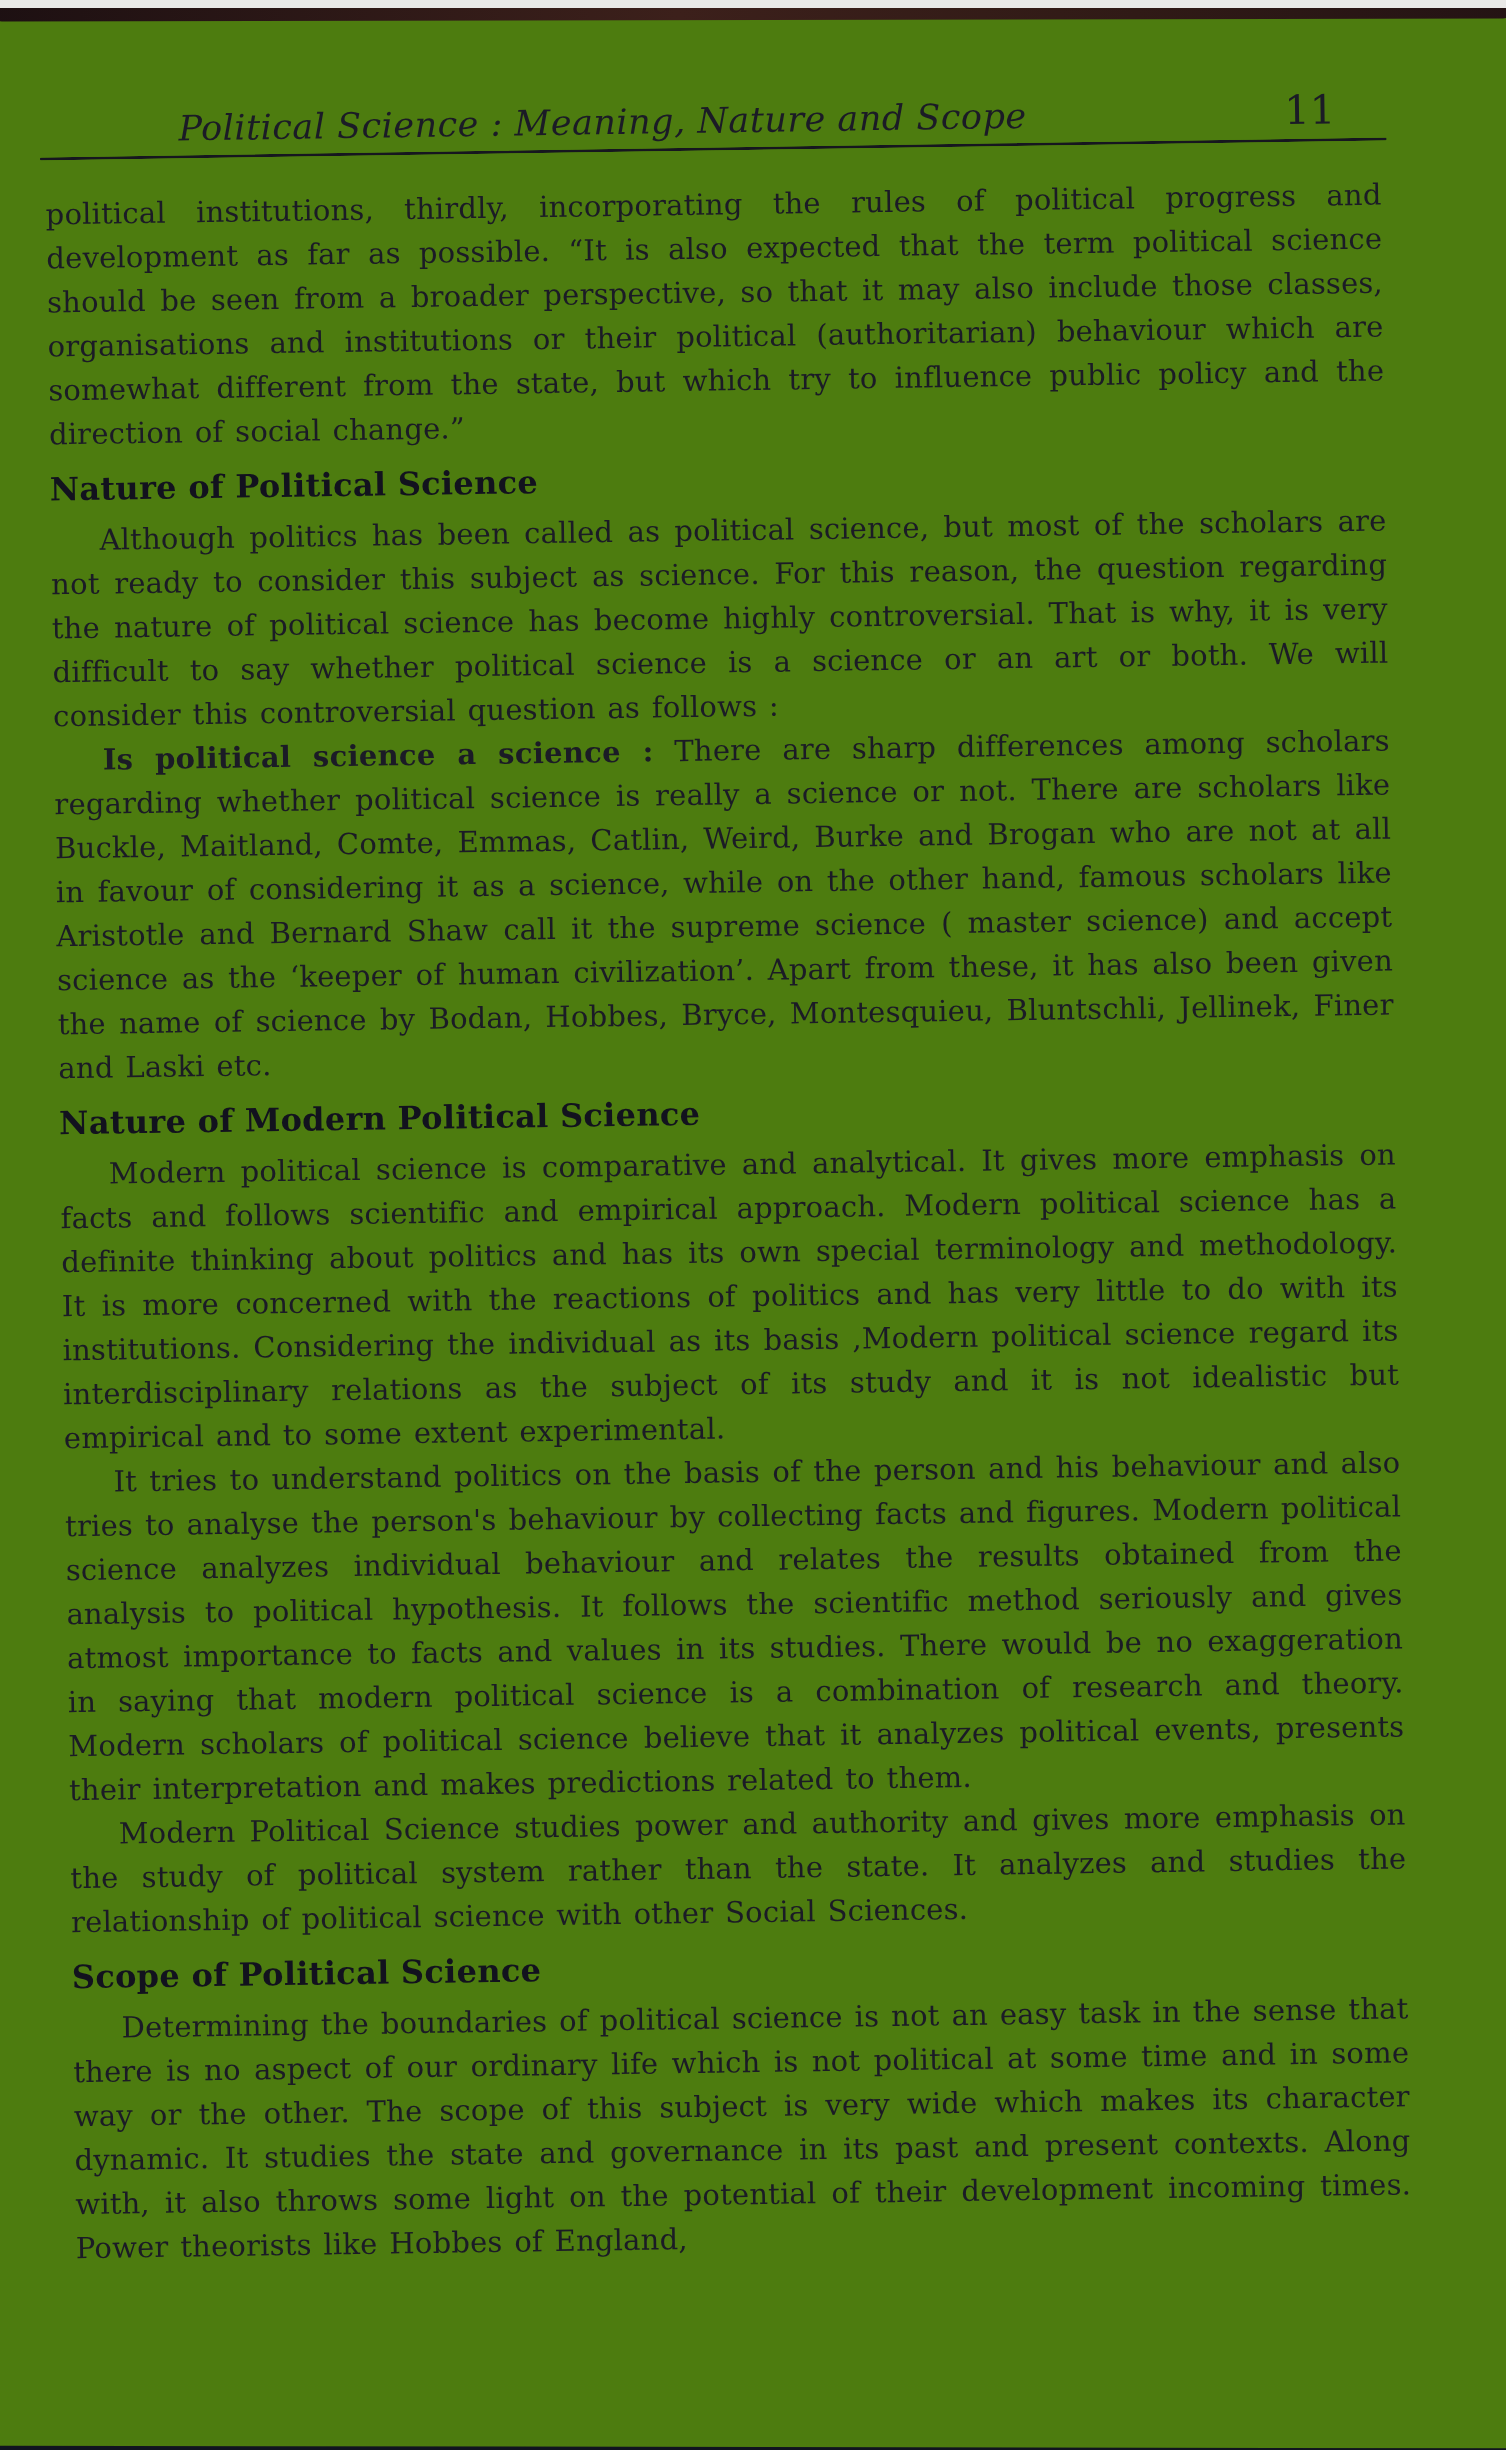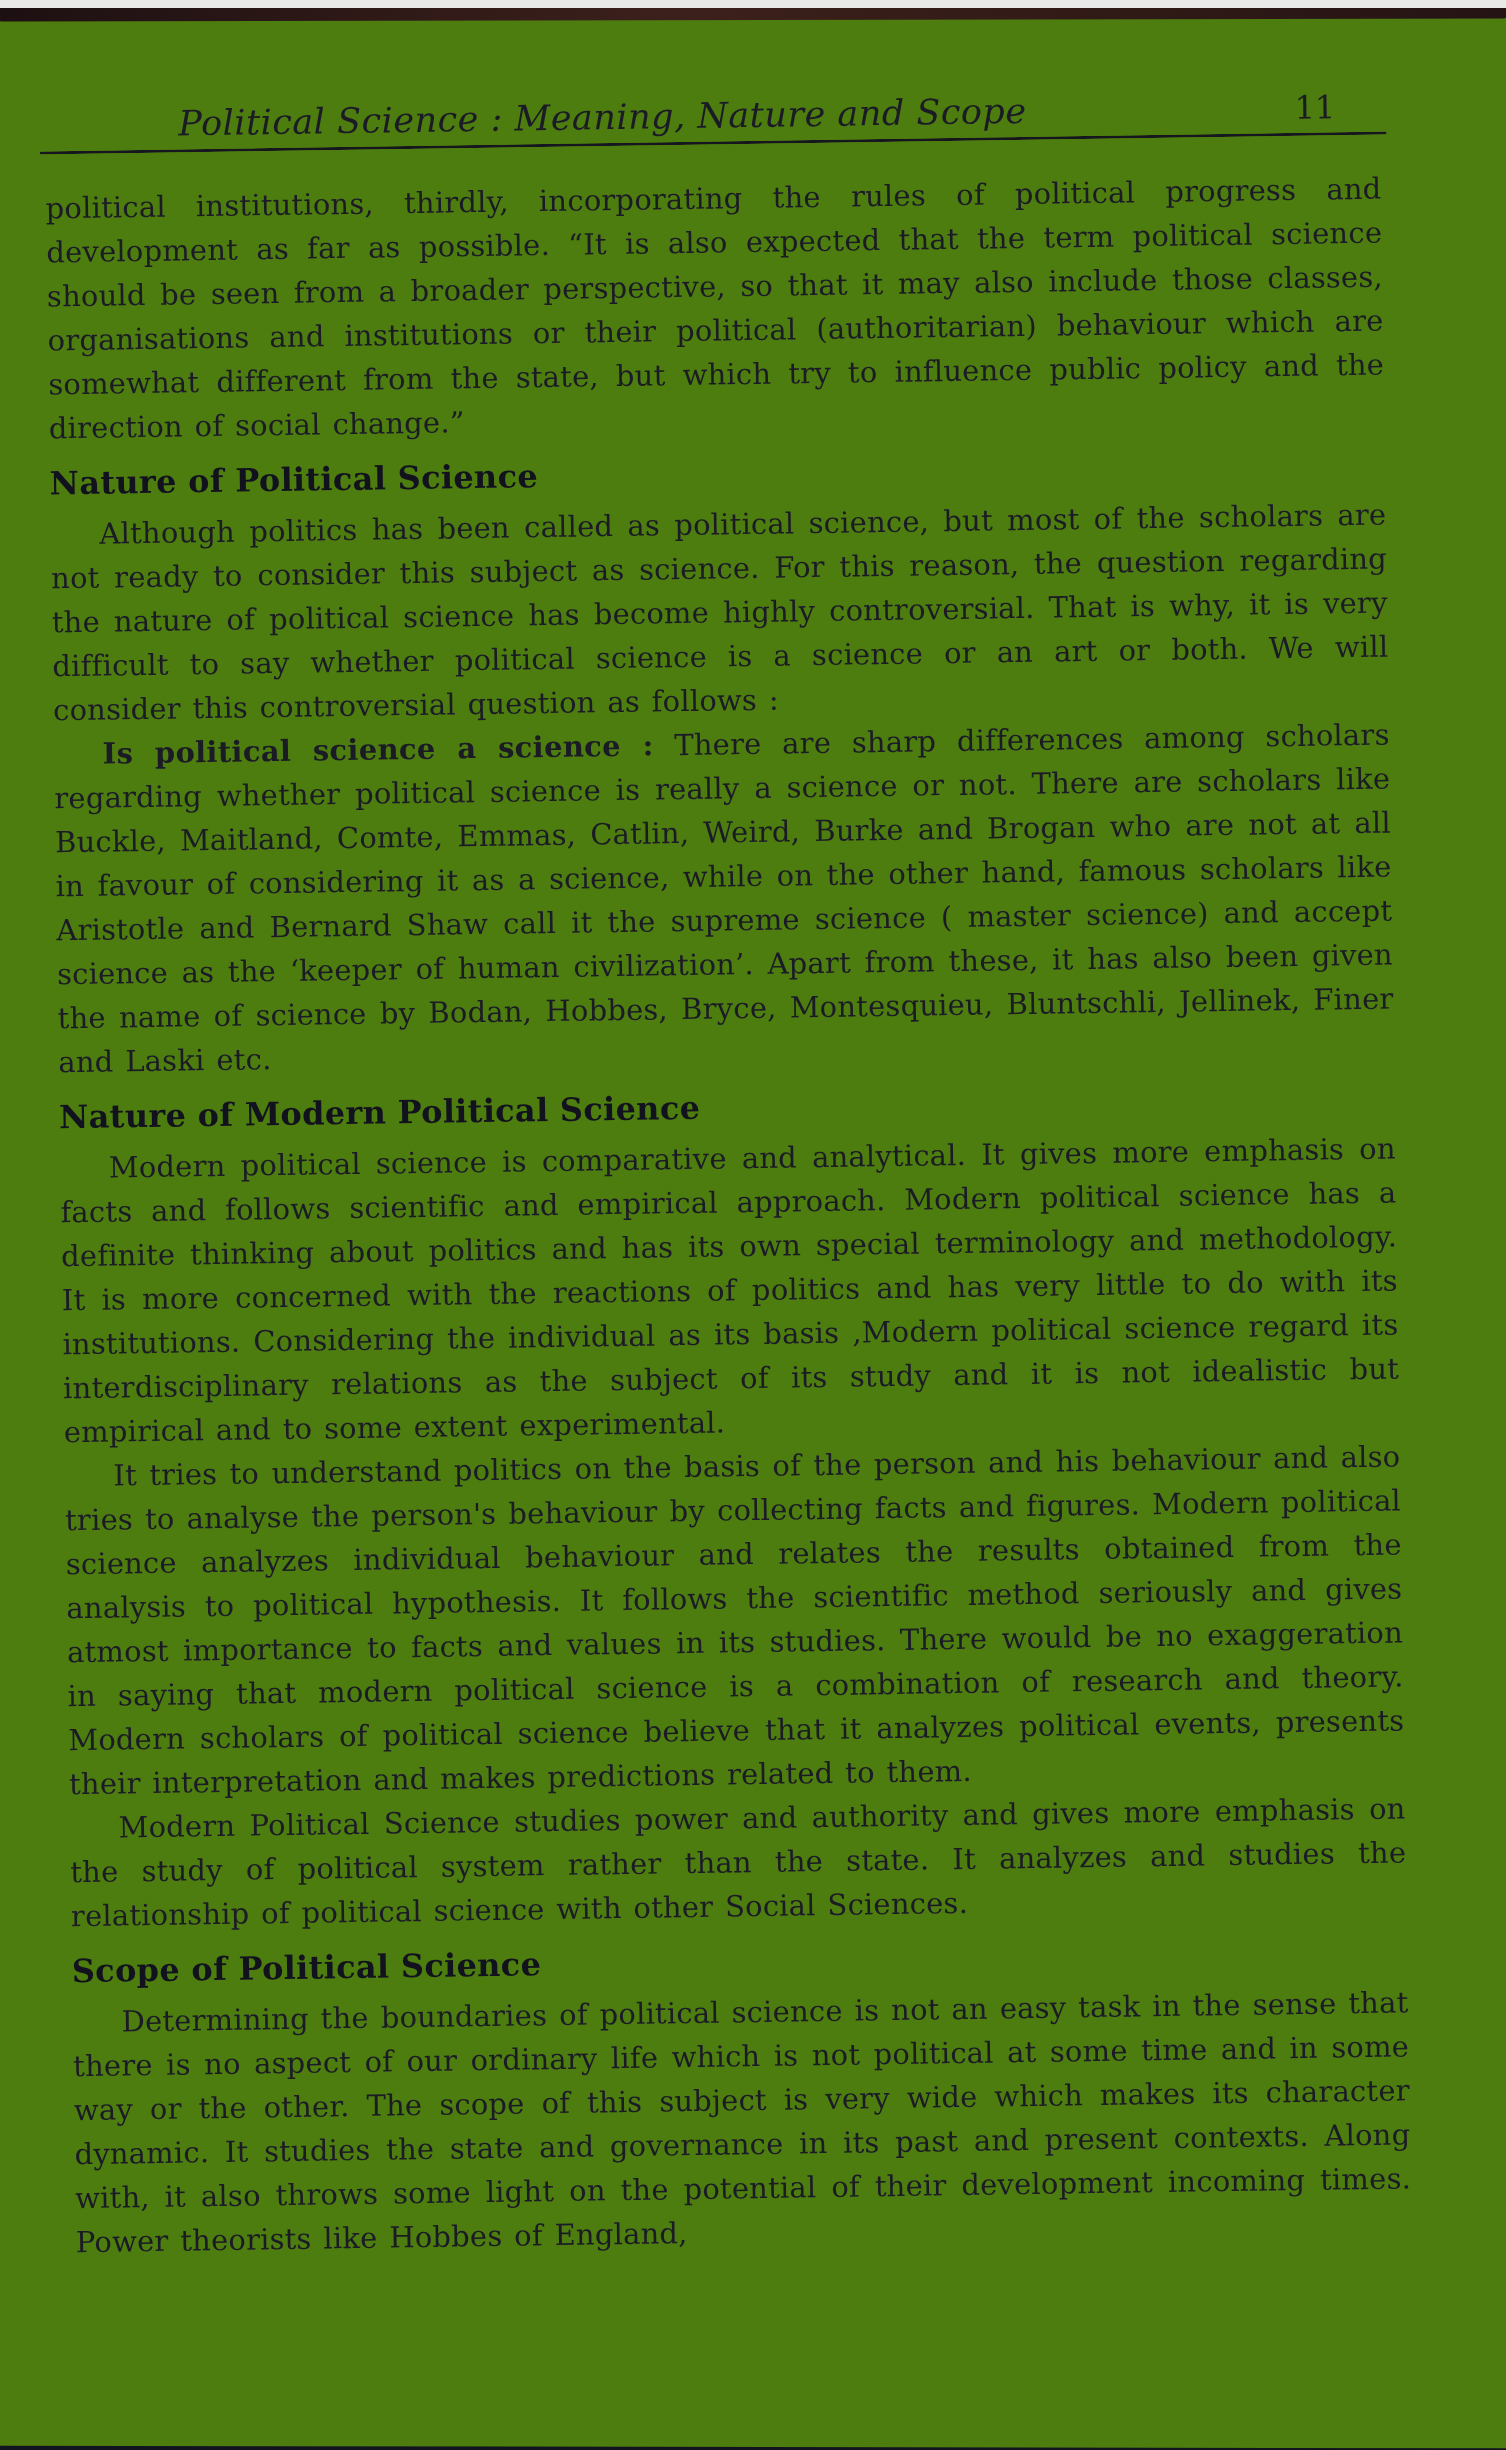--- a/index.html
+++ b/index.html
@@ -49,21 +49,21 @@
     align-items: baseline;
     margin: 87px 158px 0 192px;
   }
   .running-title {
     font-style: italic;
     font-size: 35px;
     letter-spacing: 0.5px;
     white-space: nowrap;
   }
   .page-number {
-    font-size: 32px;
+    font-size: 40px;
     font-style: normal;
     text-align: right;
   }
   .header-rule {
     margin: 5.6px 107px 0 53px;
     border: none;
     border-top: 3.8px solid #16161f;
     border-radius: 1.9px;
   }
   .body-text {

